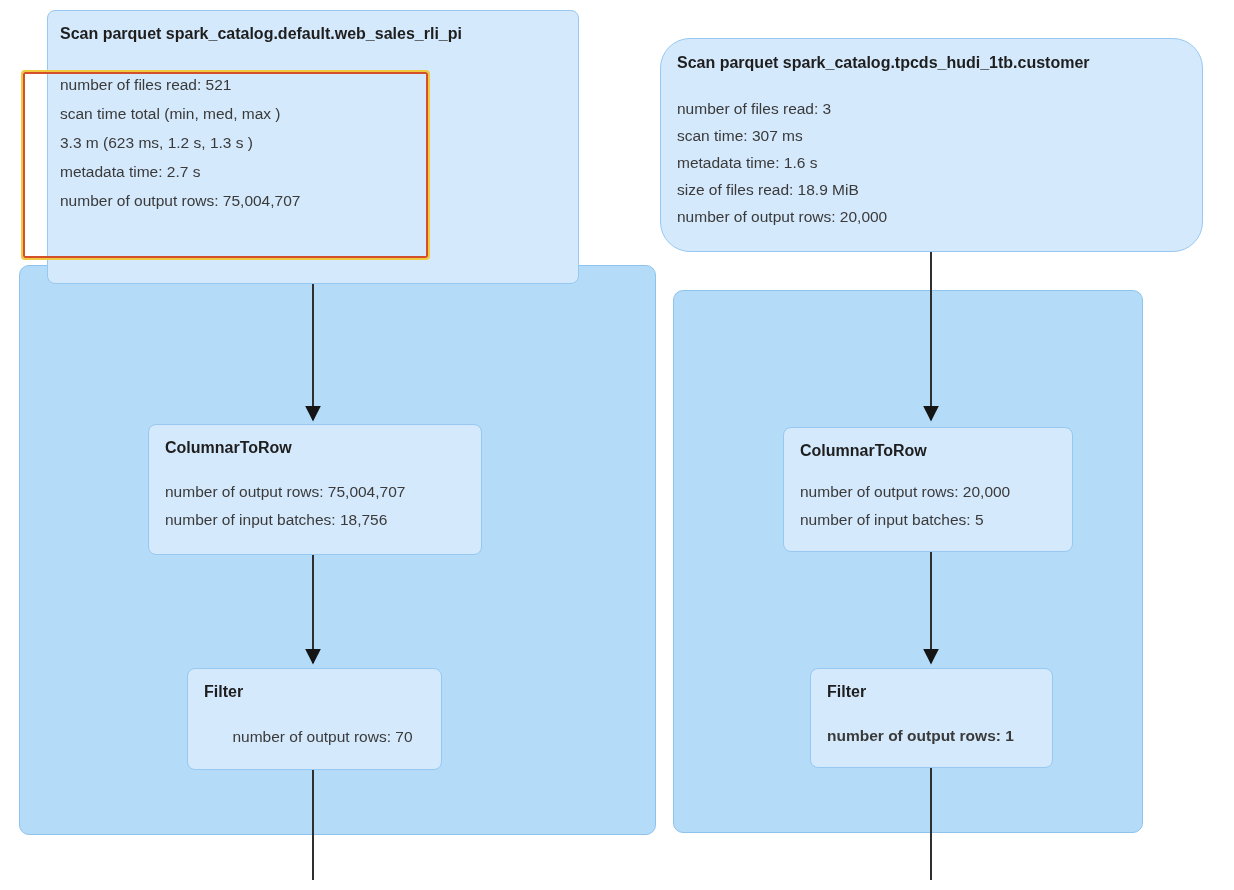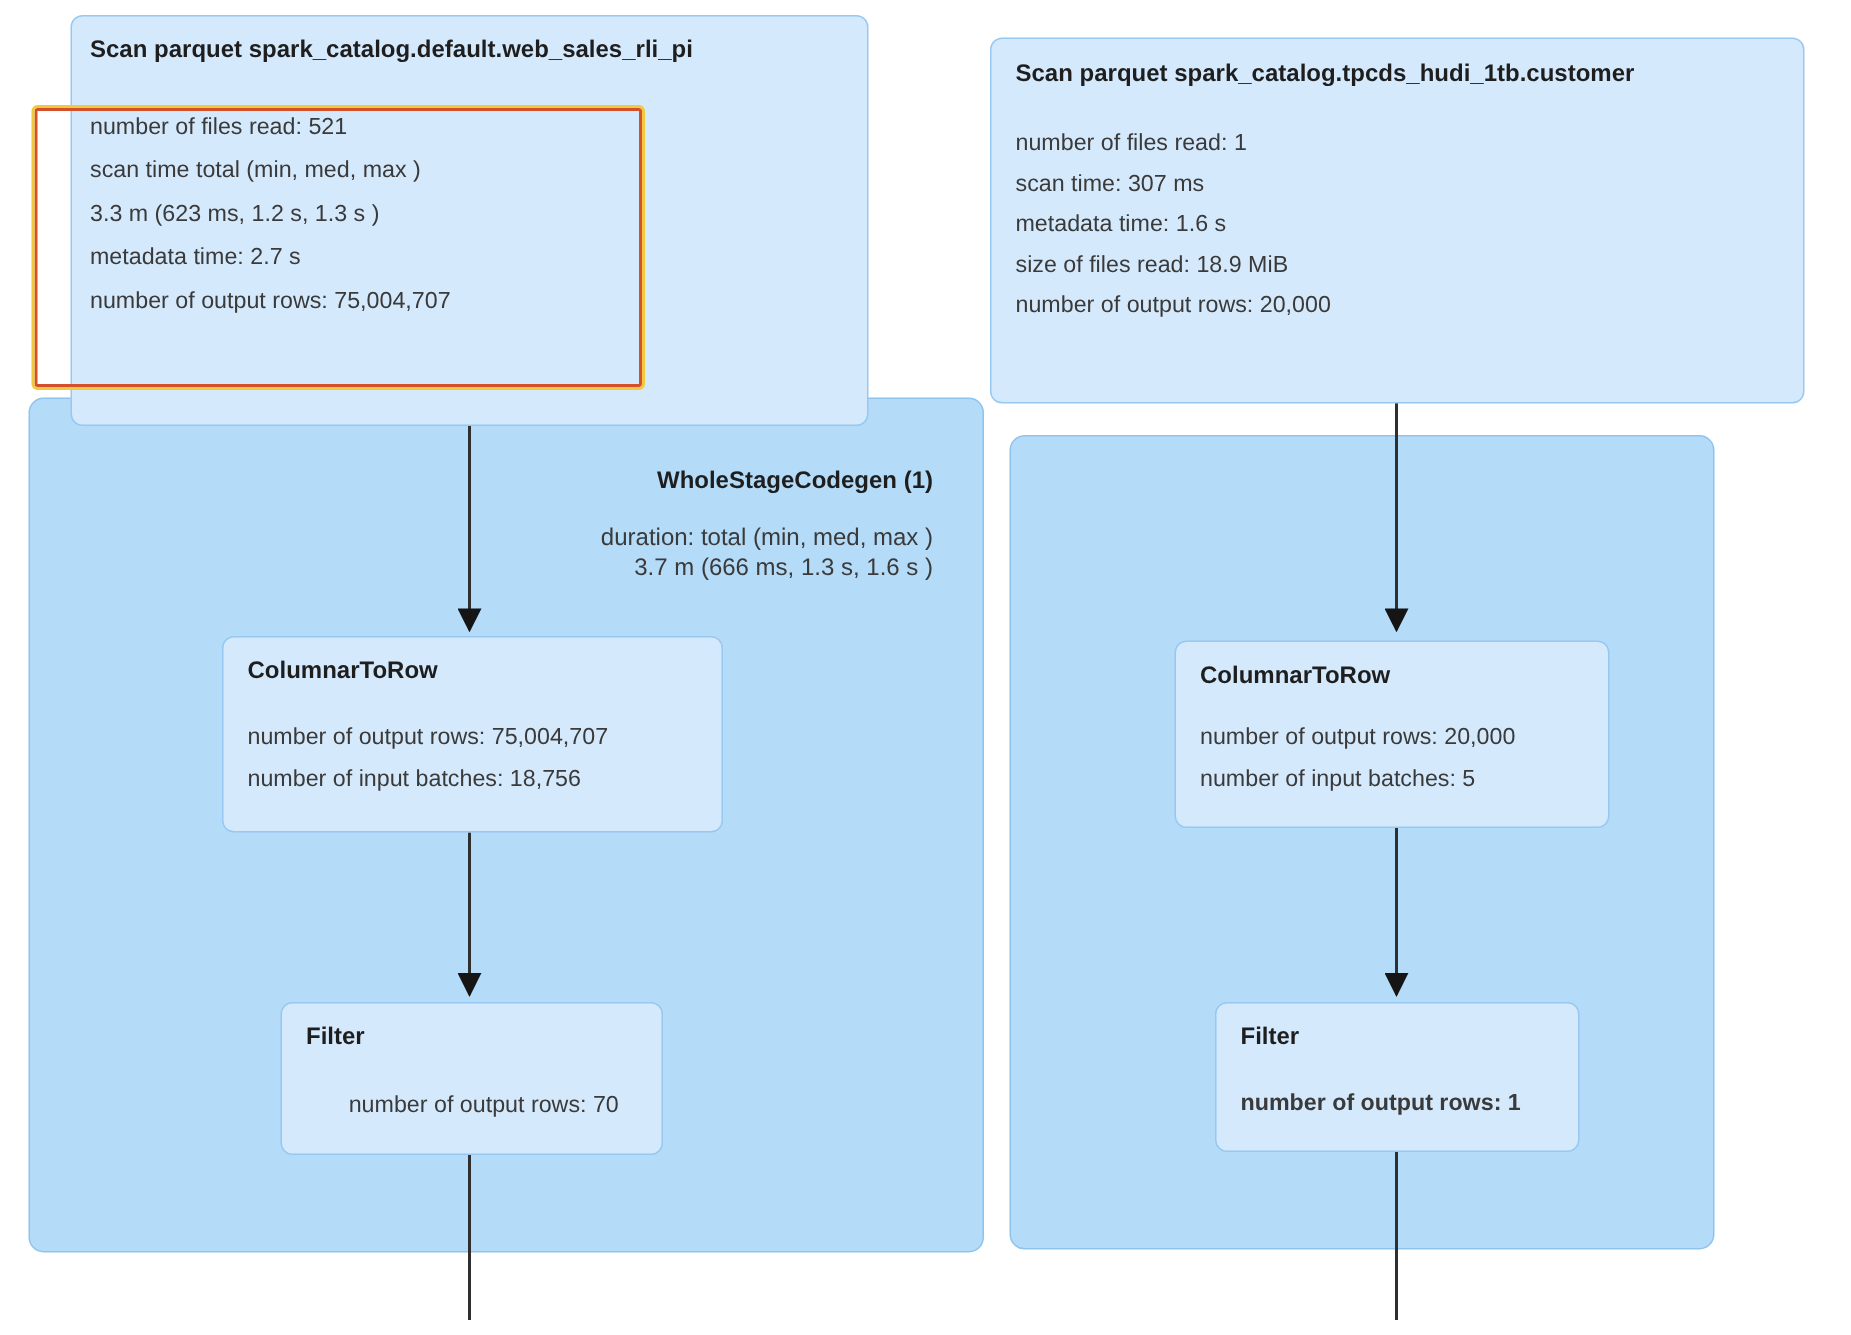--- a/index.html
+++ b/index.html
@@ -47,21 +47,21 @@
   }
   .metrics div {
     font-size: 15.5px;
     line-height: 29px;
     white-space: nowrap;
   }
 
   #scan-left  { left: 47px;  top: 10px; width: 532px; height: 274px; padding: 14px 0 4px 12px; }
   #scan-left  .node-title { margin-bottom: 27px; }
 
-  #scan-right { left: 660px; top: 25px; width: 543px; height: 244px; padding: 15px 0 0 16px; }
+  #scan-right { left: 660px; top: 38px; width: 543px; height: 214px; padding: 15px 0 0 16px; border-radius: 30px; }
   #scan-right .node-title { margin-bottom: 23px; }
   #scan-right .metrics div { line-height: 27px; }
 
   #ctr-left  { left: 148px; top: 424px; width: 334px; height: 131px; padding: 14px 0 0 16px; }
   #ctr-left  .node-title { margin-bottom: 21px; }
   #ctr-left  .metrics div { line-height: 28px; }
 
   #ctr-right { left: 783px; top: 427px; width: 290px; height: 125px; padding: 14px 0 0 16px; }
   #ctr-right .node-title { margin-bottom: 18px; }
   #ctr-right .metrics div { line-height: 28px; }
@@ -112,41 +112,36 @@
       </marker>
     </defs>
     <line x1="313" y1="248" x2="313" y2="420" marker-end="url(#arrow)"></line>
     <line x1="313" y1="555" x2="313" y2="663" marker-end="url(#arrow)"></line>
     <line x1="313" y1="770" x2="313" y2="880"></line>
     <line x1="931" y1="239" x2="931" y2="420" marker-end="url(#arrow)"></line>
     <line x1="931" y1="552" x2="931" y2="663" marker-end="url(#arrow)"></line>
     <line x1="931" y1="768" x2="931" y2="880"></line>
   </svg>
 
-  <div class="cluster-label" id="label-left">
-    <div class="cluster-title">WholeStageCodegen (1)</div>
-    <div class="cluster-duration">duration: total (min, med, max )</div>
-    <div class="cluster-duration">3.7 m (666 ms, 1.3 s, 1.6 s )</div>
-  </div>
 
   <div class="node" id="scan-left">
     <div class="node-title">Scan parquet spark_catalog.default.web_sales_rli_pi</div>
     <div class="metrics">
       <div>number of files read: 521</div>
       <div>scan time total (min, med, max )</div>
       <div>3.3 m (623 ms, 1.2 s, 1.3 s )</div>
       <div>metadata time: 2.7 s</div>
       <div>number of output rows: 75,004,707</div>
     </div>
   </div>
 
   <div class="node" id="scan-right">
     <div class="node-title">Scan parquet spark_catalog.tpcds_hudi_1tb.customer</div>
     <div class="metrics">
-      <div>number of files read: 1</div>
+      <div>number of files read: 3</div>
       <div>scan time: 307 ms</div>
       <div>metadata time: 1.6 s</div>
       <div>size of files read: 18.9 MiB</div>
       <div>number of output rows: 20,000</div>
     </div>
   </div>
 
   <div class="node" id="ctr-left">
     <div class="node-title">ColumnarToRow</div>
     <div class="metrics">

